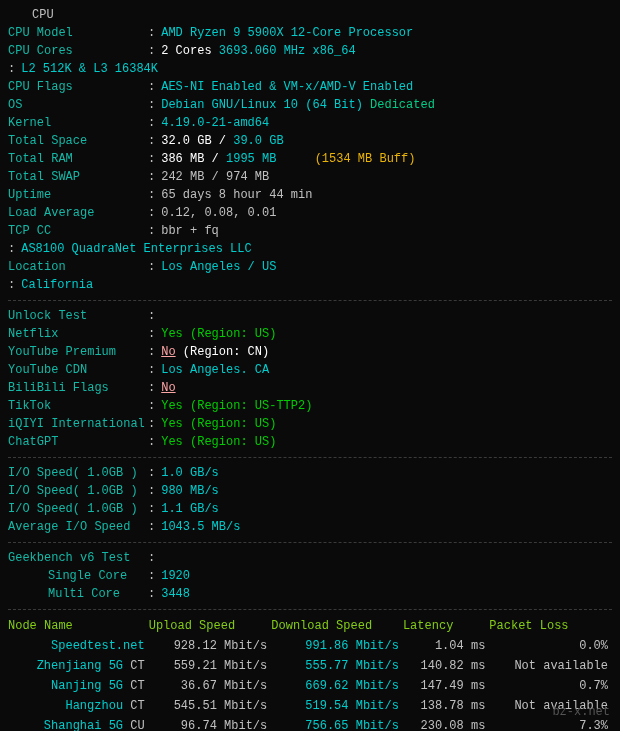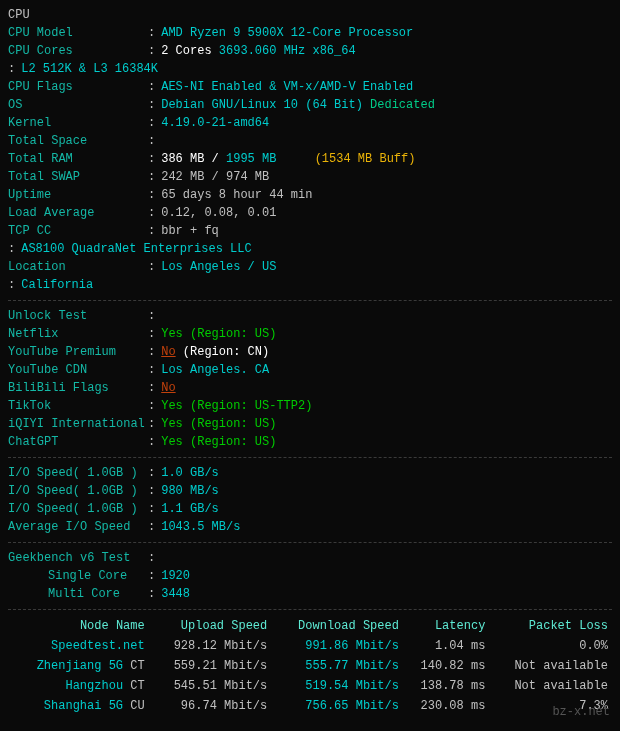--- a/index.html
+++ b/index.html
@@ -29,29 +29,29 @@
       flex-shrink: 0;
     }
     .info-colon {
       color: #c0c0c0;
       margin-right: 6px;
       flex-shrink: 0;
     }
     .info-value { color: #c0c0c0; }
     .cyan { color: #00cccc; }
     .green { color: #00cc00; }
-    .red { color: #c2410c; text-decoration: underline; }
+    .red { color: #fca5a5; text-decoration: underline; }
     .white { color: #ffffff; }
     .gray { color: #eab308; padding-left: 31px; }
 
     
     .net-table { width: 100%; border-collapse: collapse; margin: 2px 0; }
     .net-table th {
-      text-align: right;
-      color: #5eead4;
+      text-align: left;
+      color: #84cc16;
       font-weight: normal;
       padding: 1px 4px 1px 0;
     }
     .net-table td {
       padding: 1px 4px 1px 0;
       white-space: nowrap;
       text-align: right;
     }
     .watermark {
       position: fixed;
@@ -59,21 +59,21 @@
       right: 10px;
       font-size: 12px;
       color: #555;
     }
   </style>
 </head>
 <body>
 
 <div class="section">
   <div class="info-row">
-    <span class="info-label" style="color:#c0c0c0;">CPU</span>
+    <span class="info-label" style="color:#c0c0c0;margin-left:24px;">CPU</span>
   </div>
 
   <div class="info-row">
     <span class="info-label">CPU Model</span>
     <span class="info-colon">:</span>
     <span class="info-value cyan">AMD Ryzen 9 5900X 12-Core Processor</span>
   </div>
 
   <div class="info-row">
     <span class="info-label">CPU Cores</span>
@@ -100,20 +100,21 @@
 
   <div class="info-row">
     <span class="info-label">Kernel</span>
     <span class="info-colon">:</span>
     <span class="info-value cyan">4.19.0-21-amd64</span>
   </div>
 
   <div class="info-row">
     <span class="info-label">Total Space</span>
     <span class="info-colon">:</span>
+    <span class="info-value"><span class="white">32.0 GB / </span><span class="cyan">39.0 GB</span></span>
   </div>
 
   <div class="info-row">
     <span class="info-label">Total RAM</span>
     <span class="info-colon">:</span>
     <span class="info-value"><span class="white">386 MB / </span><span class="cyan">1995 MB</span><span class="gray"> (1534 MB Buff)</span></span>
   </div>
 
   <div class="info-row">
     <span class="info-label">Total SWAP</span>
@@ -273,20 +274,27 @@
         <td>0.0%</td>
       </tr>
       <tr>
         <td><span class="cyan">Zhenjiang 5G</span> CT</td>
         <td>559.21 Mbit/s</td>
         <td><span class="cyan">555.77 Mbit/s</span></td>
         <td>140.82 ms</td>
         <td>Not available</td>
       </tr>
       <tr>
+        <td><span class="cyan">Nanjing 5G</span> CT</td>
+        <td>36.67 Mbit/s</td>
+        <td><span class="cyan">669.62 Mbit/s</span></td>
+        <td>147.49 ms</td>
+        <td>0.7%</td>
+      </tr>
+      <tr>
         <td><span class="cyan">Hangzhou</span> CT</td>
         <td>545.51 Mbit/s</td>
         <td><span class="cyan">519.54 Mbit/s</span></td>
         <td>138.78 ms</td>
         <td>Not available</td>
       </tr>
       <tr>
         <td><span class="cyan">Shanghai 5G</span> CU</td>
         <td>96.74 Mbit/s</td>
         <td><span class="cyan">756.65 Mbit/s</span></td>

